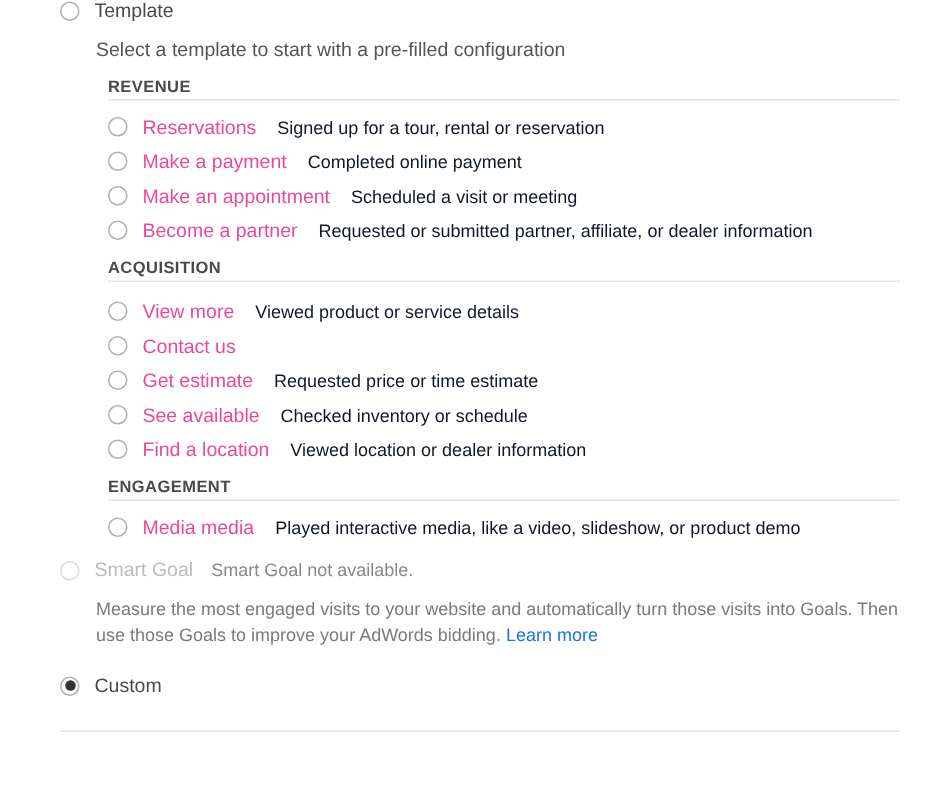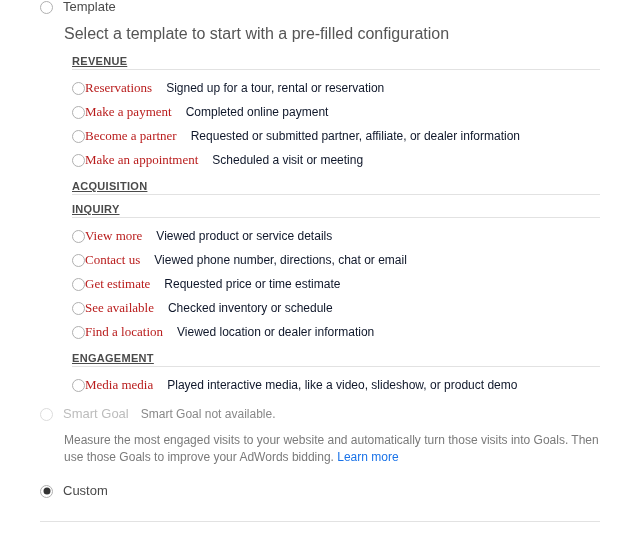--- a/index.html
+++ b/index.html
@@ -48,55 +48,54 @@
     margin-left: 10px;
     font-size: 13px;
     color: #4a4a4a;
     position: relative;
     top: -1px;
   }
   .opt-label.disabled {
     color: #bcbcbc;
   }
   .subtitle {
-    font-size: 16px;
+    font-size: 13px;
     color: #555;
     margin: 4px 0 12px 24px;
   }
   .group {
     margin-left: 24px;
     margin-bottom: 8px;
   }
   .group-hdr {
     font-size: 11px;
     font-weight: bold;
     color: #4a4a4a;
     letter-spacing: 0.3px;
     border-bottom: 1px solid #e2e2e2;
     padding-bottom: 2px;
     margin-bottom: 6px;
     margin-left: 8px;
-    text-decoration: underline;
   }
   .tpl-row {
     display: flex;
     align-items: center;
     padding: 4px 0 4px 8px;
   }
   .tpl-radio {
     width: 13px;
     height: 13px;
     border: 1.5px solid #b0b0b0;
     border-radius: 50%;
     flex-shrink: 0;
   }
   .tpl-label {
-    font-size: 13px;
-    color: #b91c1c;
-    font-family: Liberation Serif, serif;
+    margin-left: 10px;
+    font-size: 13px;
+    color: #ec4899;
   }
   .tpl-desc {
     margin-left: 14px;
     font-size: 12px;
     color: #0f172a;
   }
   .smart-block {
     margin-top: 10px;
   }
   .smart-status {
@@ -142,45 +141,43 @@
       <span class="tpl-label">Reservations</span>
       <span class="tpl-desc">Signed up for a tour, rental or reservation</span>
     </div>
     <div class="tpl-row">
       <span class="tpl-radio"></span>
       <span class="tpl-label">Make a payment</span>
       <span class="tpl-desc">Completed online payment</span>
     </div>
     <div class="tpl-row">
       <span class="tpl-radio"></span>
+      <span class="tpl-label">Make an appointment</span>
+      <span class="tpl-desc">Scheduled a visit or meeting</span>
+    </div>
+    <div class="tpl-row">
+      <span class="tpl-radio"></span>
       <span class="tpl-label">Become a partner</span>
       <span class="tpl-desc">Requested or submitted partner, affiliate, or dealer information</span>
     </div>
-    <div class="tpl-row">
-      <span class="tpl-radio"></span>
-      <span class="tpl-label">Make an appointment</span>
-      <span class="tpl-desc">Scheduled a visit or meeting</span>
-    </div>
   </div>
 
   <div class="group">
     <div class="group-hdr">ACQUISITION</div>
   </div>
 
   <div class="group">
-    <div class="group-hdr">INQUIRY</div>
     <div class="tpl-row">
       <span class="tpl-radio"></span>
       <span class="tpl-label">View more</span>
       <span class="tpl-desc">Viewed product or service details</span>
     </div>
     <div class="tpl-row">
       <span class="tpl-radio"></span>
       <span class="tpl-label">Contact us</span>
-      <span class="tpl-desc">Viewed phone number, directions, chat or email</span>
     </div>
     <div class="tpl-row">
       <span class="tpl-radio"></span>
       <span class="tpl-label">Get estimate</span>
       <span class="tpl-desc">Requested price or time estimate</span>
     </div>
     <div class="tpl-row">
       <span class="tpl-radio"></span>
       <span class="tpl-label">See available</span>
       <span class="tpl-desc">Checked inventory or schedule</span>

